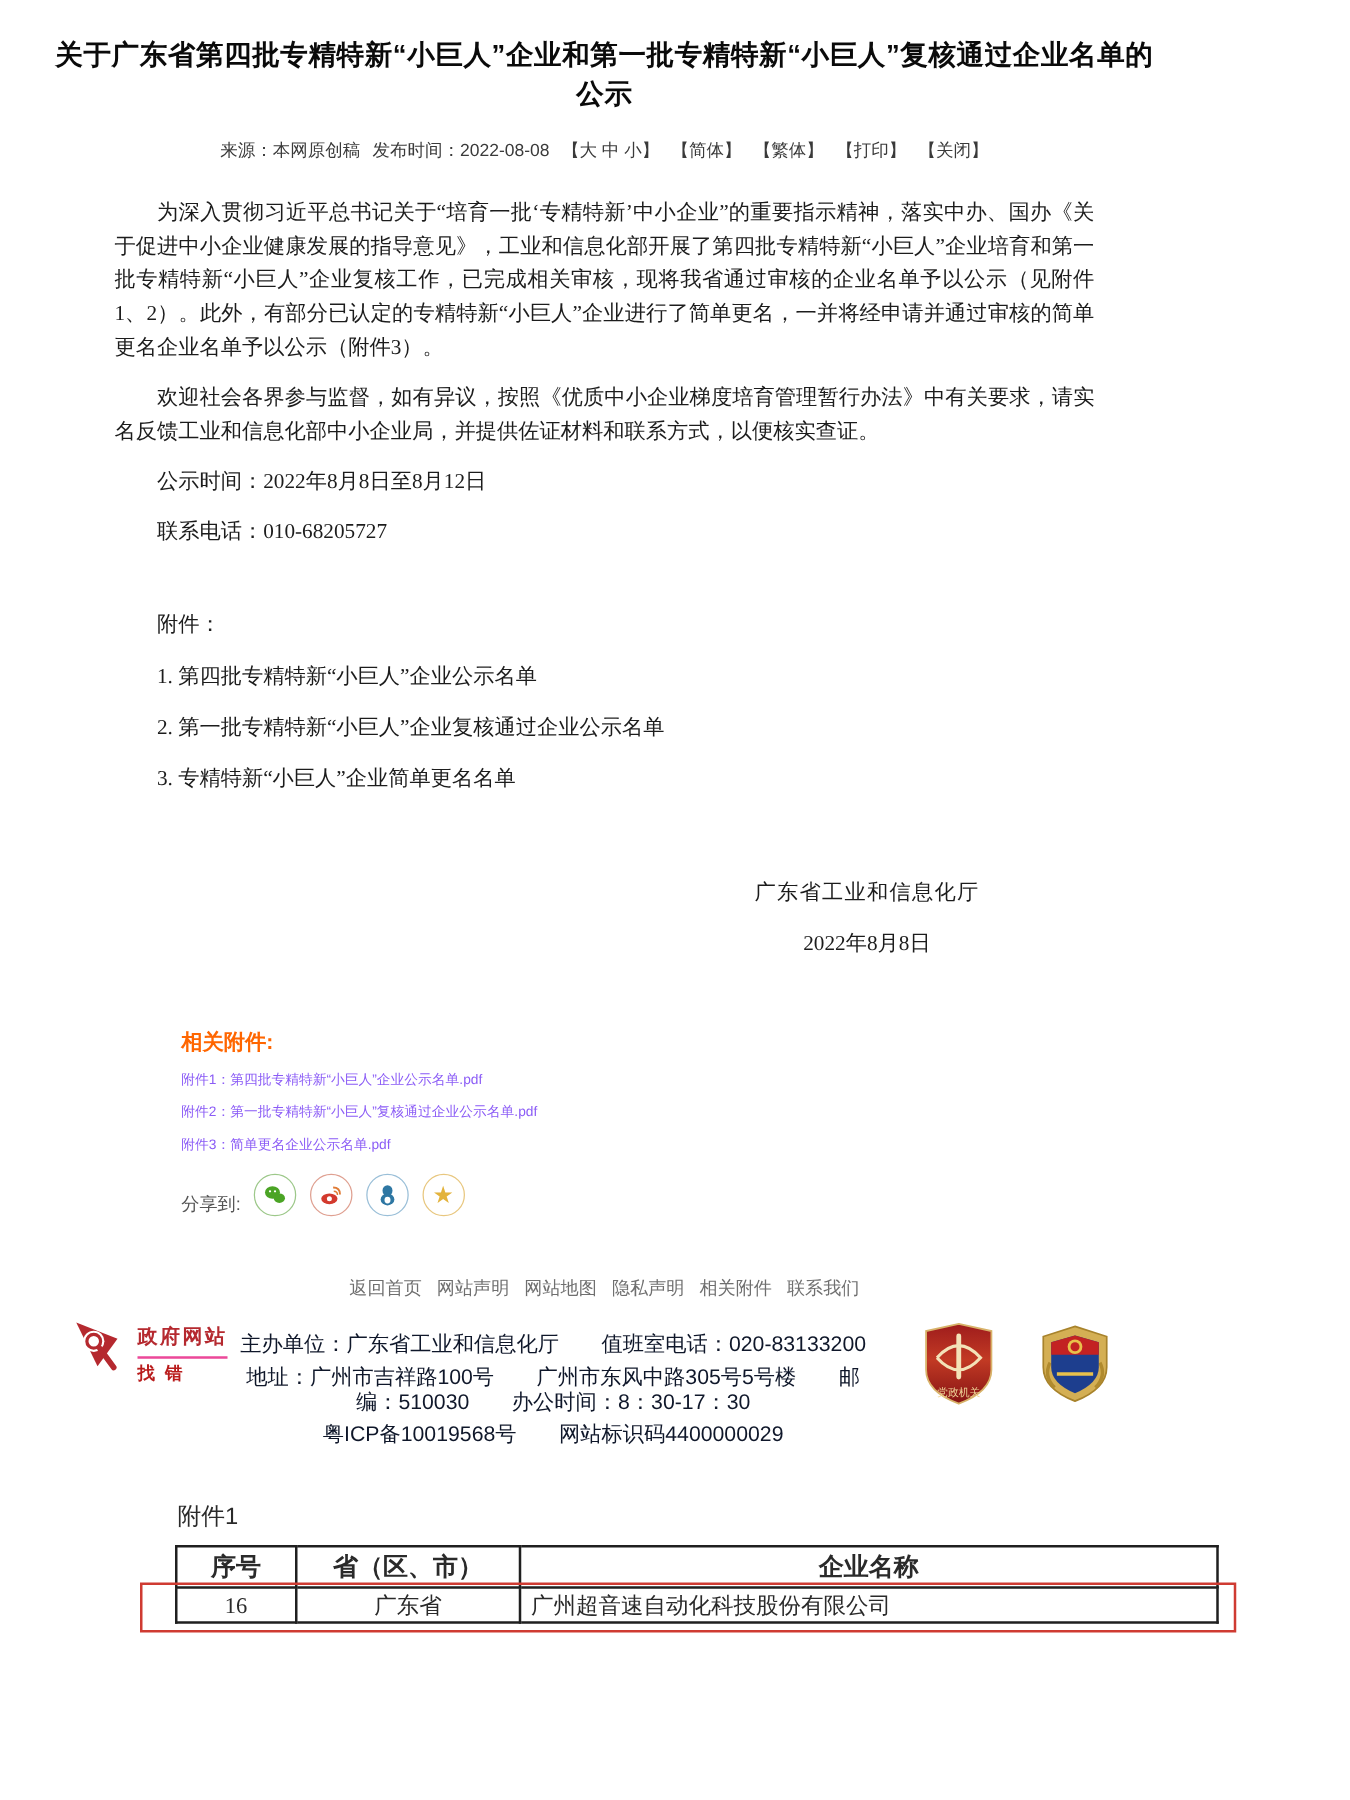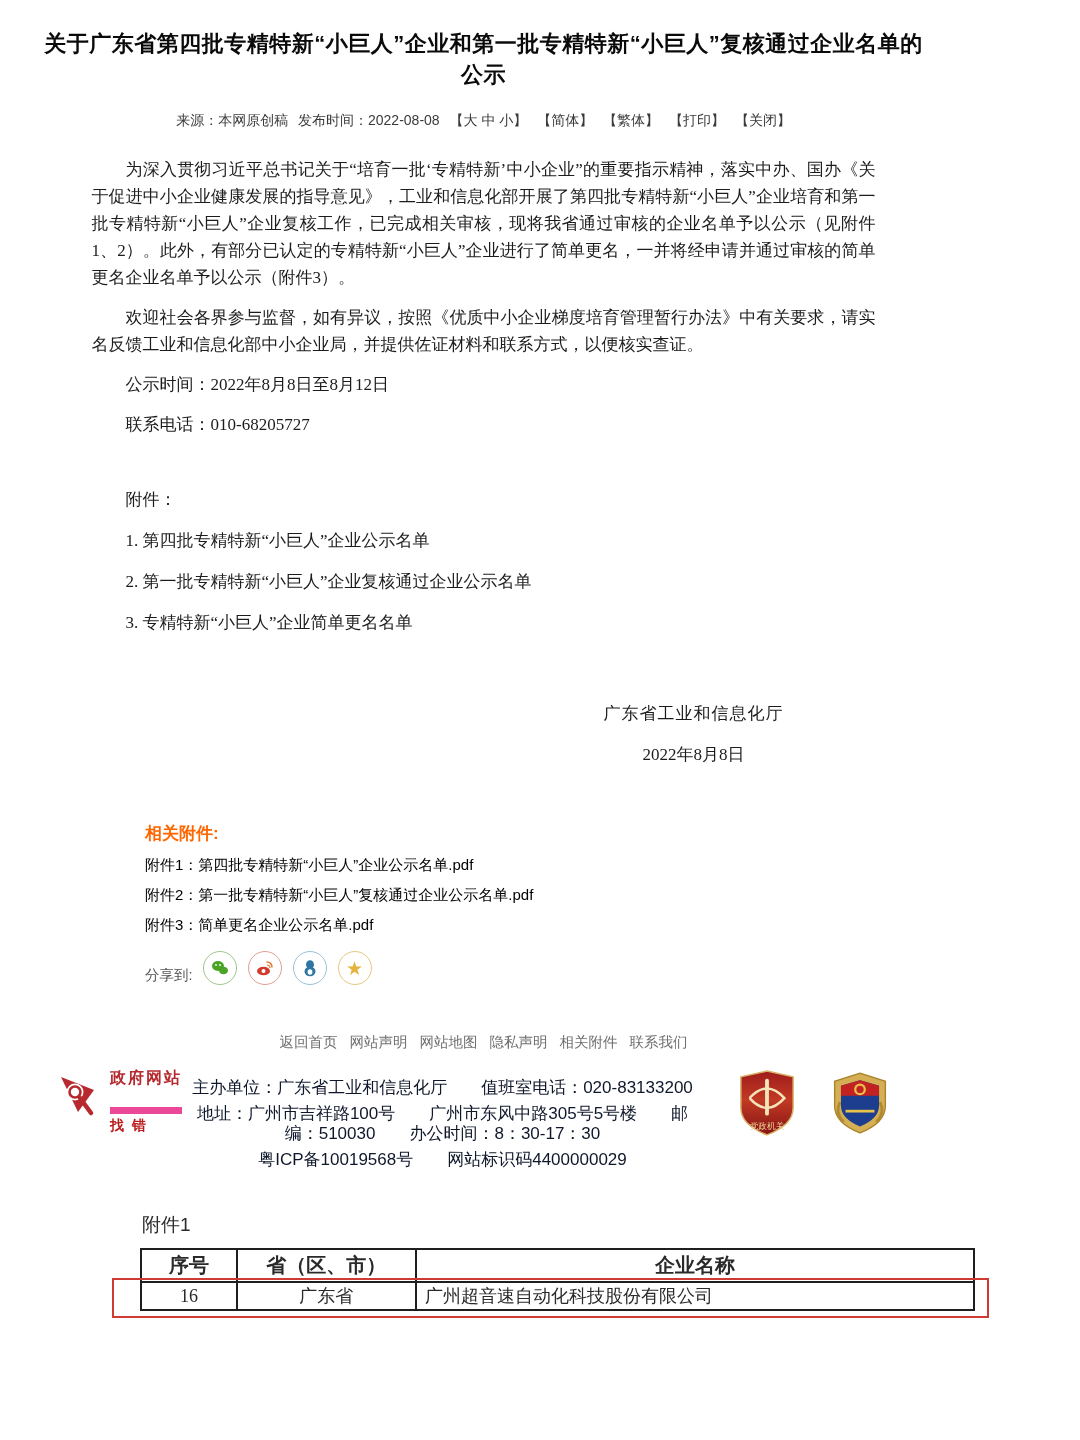--- a/index.html
+++ b/index.html
@@ -35,42 +35,42 @@
   .doc-body p.big-gap { margin-top:48px; }
   .doc-body p.item { margin-top:14px; }
   .signature { margin:64px 92px 0 auto; width:max-content; text-align:center;
     font-family:"Liberation Serif", serif; font-size:17px; color:#1c1c1c; }
   .signature .sig-org { letter-spacing:1px; }
   .signature .sig-date { margin-top:14px; }
 
   
   .related { margin:54px 0 0 145px; }
   .related-heading { font-size:17px; font-weight:bold; color:#ff6600; }
-  .related-row { margin-top:11px; font-size:15px; color:#000000; }
+  .related-row { margin-top:11px; font-size:11px; color:#8b5cf6; }
   .related-row:first-of-type { margin-top:17px; }
   .related-row .file-link { cursor:pointer; }
   .share-row { margin-top:16px; display:flex; align-items:flex-end; }
   .share-label { font-size:14.5px; color:#555; margin-right:10px; }
   .share-icon { width:34px; height:34px; border-radius:50%; display:flex;
     align-items:center; justify-content:center; margin-right:11px; cursor:pointer;
     background:#fff; }
   .ring-wechat { border:1.5px solid #9dc88a; }
   .ring-weibo  { border:1.5px solid #dfa091; }
   .ring-qq     { border:1.5px solid #9abfd8; }
   .ring-qzone  { border:1.5px solid #e8c77f; }
   .qzone-star { color:#e3b33c; font-size:19px; line-height:1; }
 
   
   .footer-links { margin-top:48px; text-align:center; font-size:14.5px; color:#6f6f6f; }
   .footer-links span { margin:0 4px; cursor:pointer; }
   .footer-grid { margin-top:16px; display:flex; align-items:flex-start; }
   .find-error { margin-left:58px; display:flex; align-items:center; cursor:pointer; }
   .fe-text { margin-left:6px; }
   .fe-line1 { color:#b5292f; font-size:16px; font-weight:bold; letter-spacing:2px;
-    padding-bottom:18px; border-bottom:7px solid #ec4899; }
+    padding-bottom:5px; border-bottom:2px solid #ec4899; }
   .fe-line2 { color:#b91c1c; font-size:14px; font-weight:bold; letter-spacing:8px;
     margin-top:3px; }
   .footer-info { flex:1; text-align:center; font-size:17px; line-height:20px;
     color:#0f172a; padding-top:4px; }
   .footer-info div { margin-top:6px; }
   .footer-badges { display:flex; align-items:flex-start; margin-right:78px; }
   .badge { margin-left:34px; cursor:pointer; }
 
   
   .preview { margin-top:42px; }

